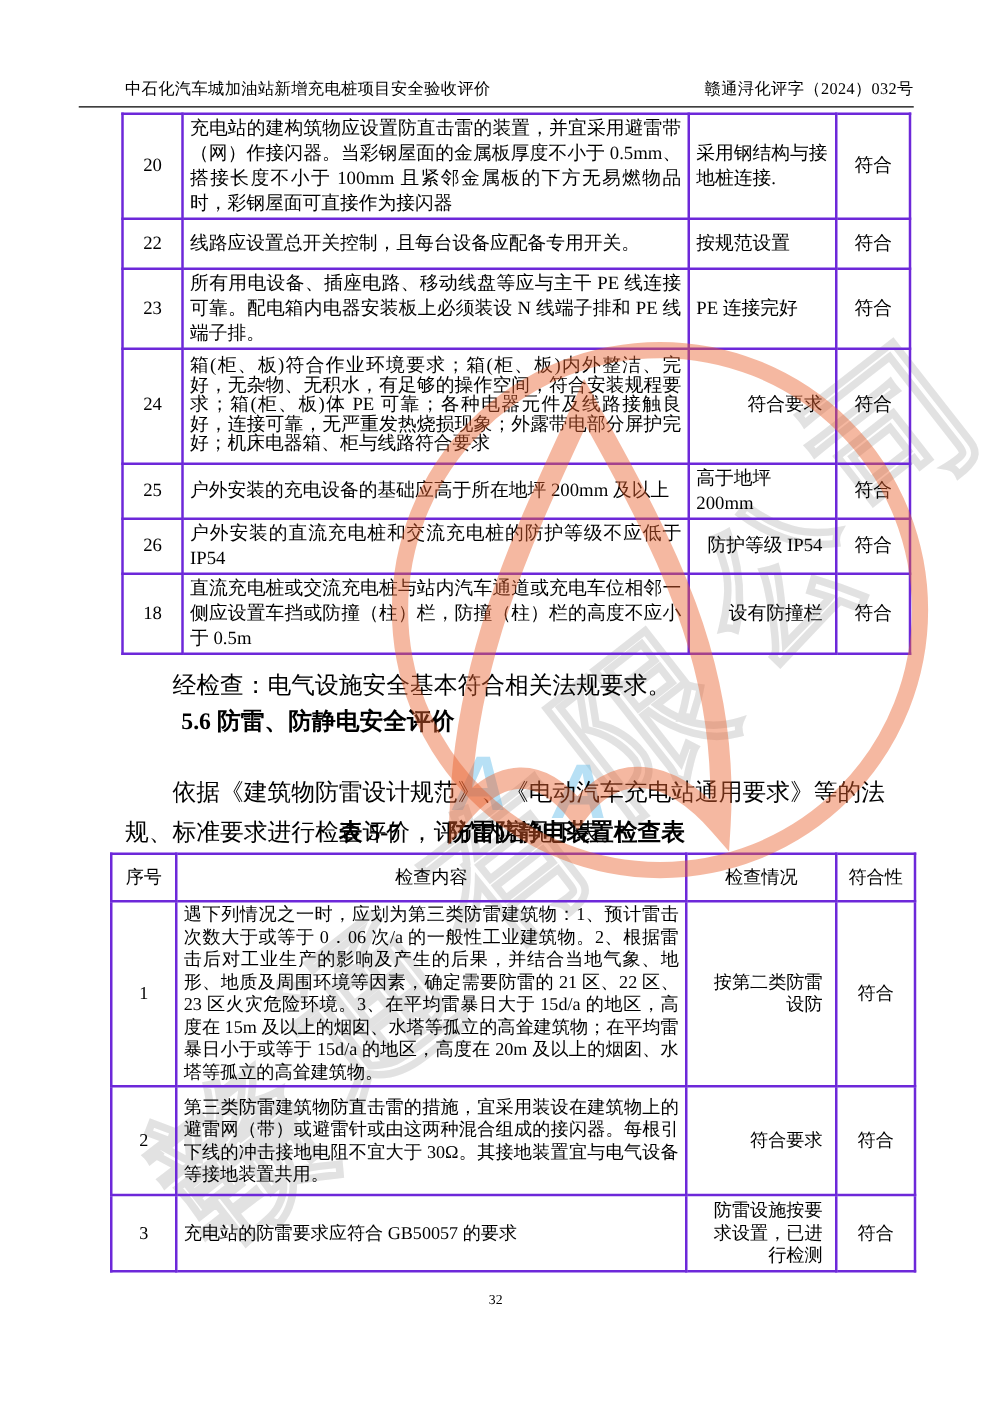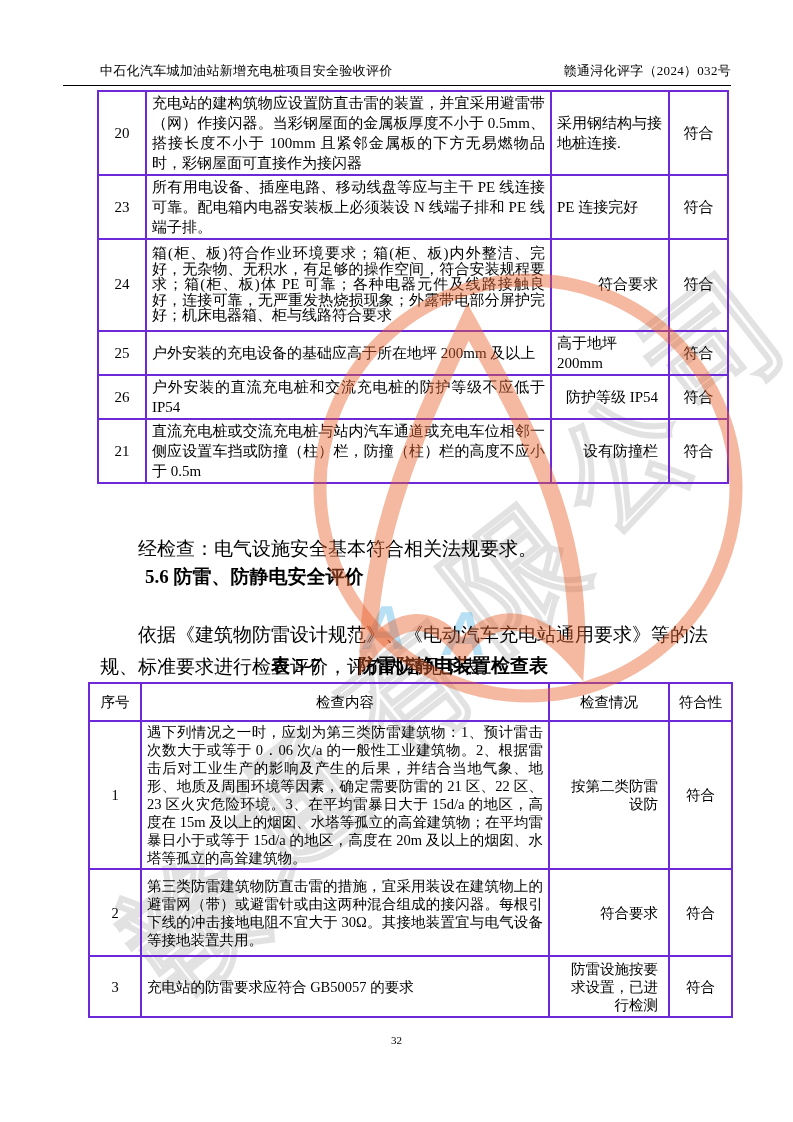--- a/index.html
+++ b/index.html
@@ -71,20 +71,26 @@
           <col style="width:118px">
           <col style="width:59px">
         </colgroup>
       <tbody>
           <tr style="height:82px">
         <td class="c-center">20</td>
         <td class="c-content">充电站的建构筑物应设置防直击雷的装置，并宜采用避雷带（网）作接闪器。当彩钢屋面的金属板厚度不小于 0.5mm、搭接长度不小于 100mm 且紧邻金属板的下方无易燃物品时，彩钢屋面可直接作为接闪器</td>
         <td class="sit-left">采用钢结构与接地桩连接.</td>
         <td class="c-center">符合</td>
       </tr>
+      <tr style="height:40px">
+        <td class="c-center">22</td>
+        <td class="c-content">线路应设置总开关控制，且每台设备应配备专用开关。</td>
+        <td class="sit-left">按规范设置</td>
+        <td class="c-center">符合</td>
+      </tr>
       <tr style="height:45px">
         <td class="c-center">23</td>
         <td class="c-content">所有用电设备、插座电路、移动线盘等应与主干 PE 线连接可靠。配电箱内电器安装板上必须装设 N 线端子排和 PE 线端子排。</td>
         <td class="sit-left">PE 连接完好</td>
         <td class="c-center">符合</td>
       </tr>
       <tr class="lh-tight" style="height:92px">
         <td class="c-center">24</td>
         <td class="c-content">箱(柜、板)符合作业环境要求；箱(柜、板)内外整洁、完好，无杂物、无积水，有足够的操作空间，符合安装规程要求；箱(柜、板)体 PE 可靠；各种电器元件及线路接触良好，连接可靠，无严重发热烧损现象；外露带电部分屏护完好；机床电器箱、柜与线路符合要求</td>
         <td class="sit-center">符合要求</td>
@@ -96,21 +102,21 @@
         <td class="sit-left">高于地坪 200mm</td>
         <td class="c-center">符合</td>
       </tr>
       <tr style="height:43px">
         <td class="c-center">26</td>
         <td class="c-content">户外安装的直流充电桩和交流充电桩的防护等级不应低于 IP54</td>
         <td class="sit-center">防护等级 IP54</td>
         <td class="c-center">符合</td>
       </tr>
       <tr style="height:41px">
-        <td class="c-center">21</td>
+        <td class="c-center">18</td>
         <td class="c-content">直流充电桩或交流充电桩与站内汽车通道或充电车位相邻一侧应设置车挡或防撞（柱）栏，防撞（柱）栏的高度不应小于 0.5m</td>
         <td class="sit-center">设有防撞栏</td>
         <td class="c-center">符合</td>
       </tr>
     </tbody>
       </table>
 
     <p class="para p-check">经检查：电气设施安全基本符合相关法规要求。</p>
 
     <div class="s-head">5.6 防雷、防静电安全评价</div>

